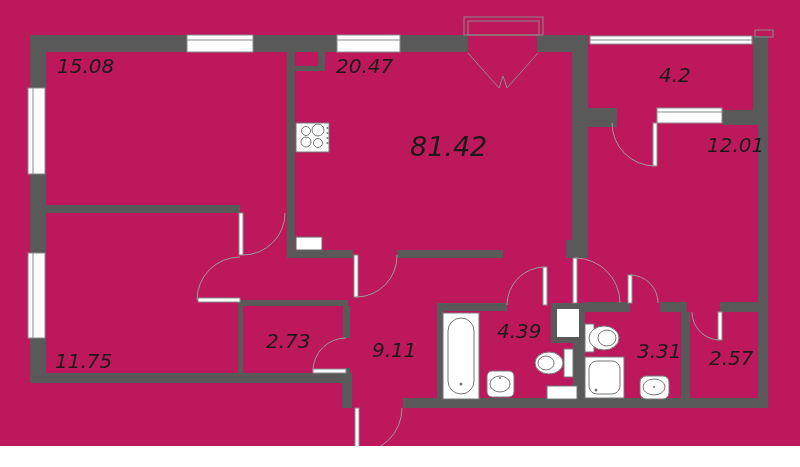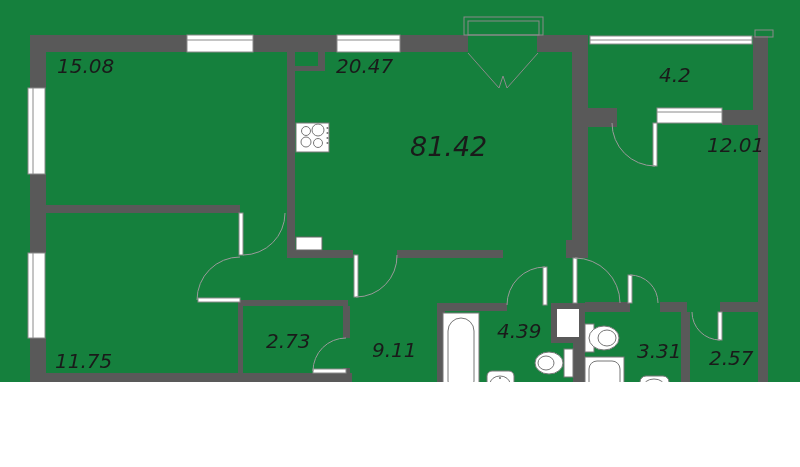--- a/index.html
+++ b/index.html
@@ -1,16 +1,16 @@
 <!DOCTYPE html>
 <html><head>
 <meta charset="utf-8">
 <style>
   html,body{margin:0;padding:0;background:#ffffff;}
-  .plan-wrap{position:relative;width:800px;height:382px;background:#15803d;overflow:hidden;}
+  .plan-wrap{position:relative;width:800px;height:446px;background:#be185d;overflow:hidden;}
   svg{display:block;}
   text.room-label{font-family:"DejaVu Sans",sans-serif;font-style:italic;fill:#1a1a1a;font-size:20px;}
   text.total-label{font-family:"DejaVu Sans",sans-serif;font-style:italic;fill:#1a1a1a;font-size:27px;}
   .win{fill:#ffffff;stroke:#8a8a8a;stroke-width:1;}
   .thin{fill:none;stroke:#8a8a8a;stroke-width:1;}
   .leaf{fill:#ffffff;stroke:#8a8a8a;stroke-width:1;}
   .arc{fill:none;stroke:#9a9a9a;stroke-width:1;}
   .fix{fill:#ffffff;stroke:#777777;stroke-width:1;}
   .fixdot{fill:#777777;stroke:none;}
 </style>

